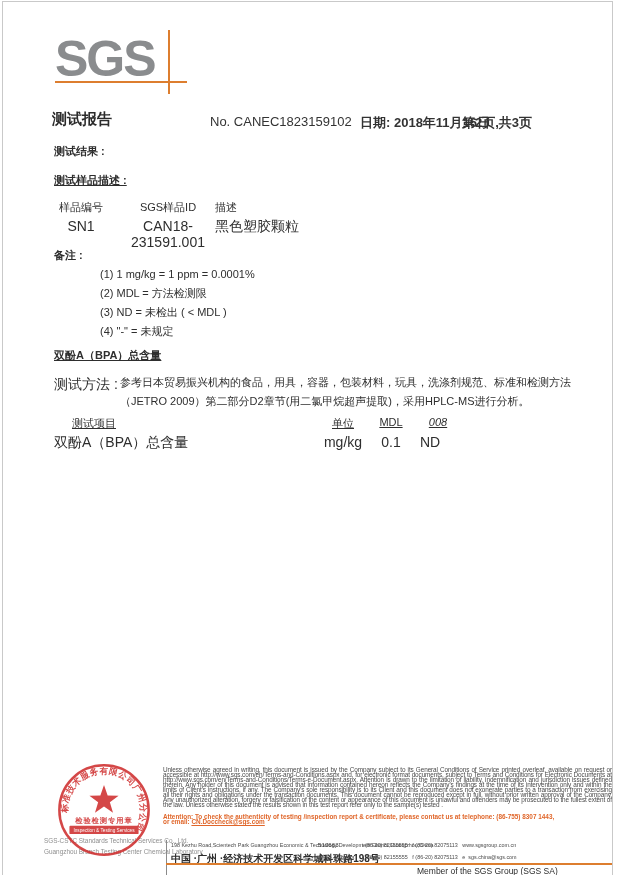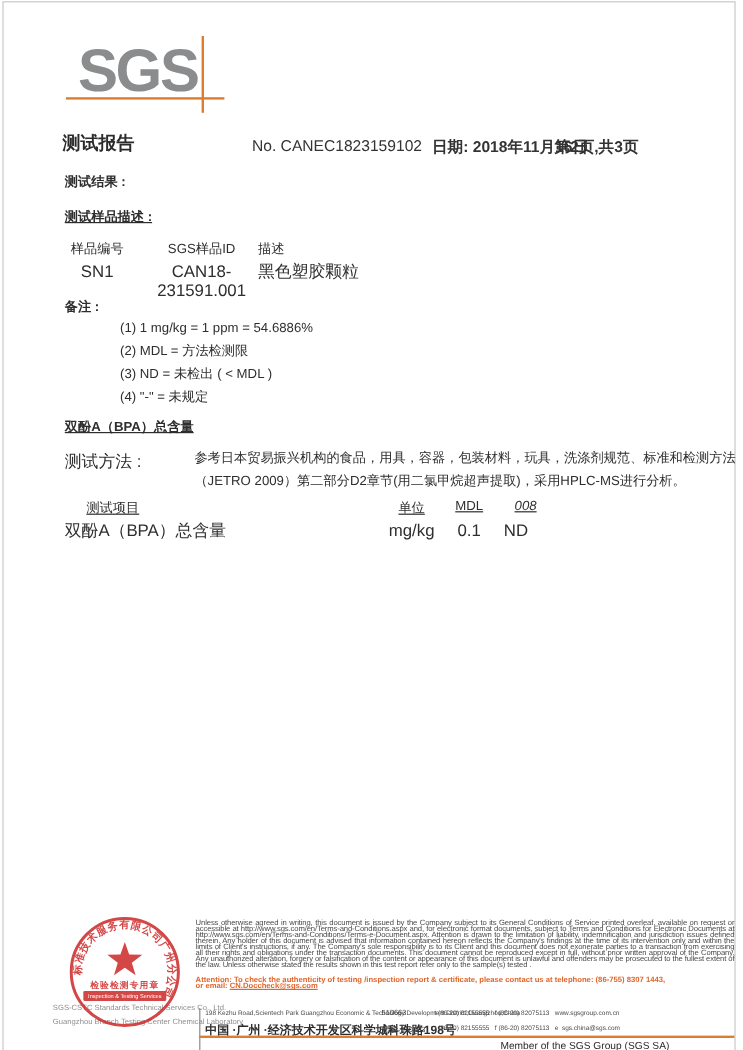--- a/index.html
+++ b/index.html
@@ -22,21 +22,21 @@
   .label-bold { font-size:11px; font-weight:bold; }
   .label-bold.u { text-decoration:underline; }
   .body-text { font-size:14px; color:#2e2e2e; }
 
   .th { font-size:11px; font-weight:normal; }
   .th.u { text-decoration:underline; }
   .th.i { font-style:italic; }
   .cellc { text-align:center; }
 
   .remark-item { font-size:11px; line-height:19px; color:#2e2e2e; }
-  .method-text { font-size:11px; line-height:19px; width:452px; color:#2e2e2e;margin-left:42px; }
+  .method-text { font-size:11px; line-height:19px; width:452px; color:#2e2e2e; }
 
   
   .disclaimer { font-size:6.4px; line-height:5px; width:449px; text-align:justify;
                 color:#4a4a4a; letter-spacing:-0.1px; }
   .attention  { font-size:6.4px; line-height:5.2px; width:449px; font-weight:bold; color:#e0662a; }
   .attention .em { text-decoration:underline; }
   .addr-en { font-size:5.4px; color:#4a4a4a; white-space:pre; }
   .addr-num { font-size:6.2px; color:#3a3a3a; white-space:pre; }
   .addr-cn { font-size:10px; font-weight:bold; color:#2e2e2e; white-space:pre; }
   .company-gray { font-size:6.4px; color:#8f8f8f; white-space:pre; }
@@ -44,21 +44,21 @@
   .foot-rule { height:2px; background:#dd7e2f; }
   .vdiv { width:1px; background:#8a8a8a; }
   .stamp { opacity:0.88; }
 </style>
 </head>
 <body>
 
 <div class="canvas">
   <div class="page-border"></div>
 
-  <div class="abs logo-text" style="left:55px; top:34px;margin-left:10px;">SGS</div>
+  <div class="abs logo-text" style="left:55px; top:34px;">SGS</div>
   <div class="abs logo-hline" style="left:55px; top:81px; width:132px;"></div>
   <div class="abs logo-vline" style="left:168px; top:30px; height:64px;"></div>
 
   <div class="abs doc-title" style="left:52px; top:110px;">测试报告</div>
   <div class="abs hdr-meta" style="left:210px; top:114px;">No. CANEC1823159102</div>
   <div class="abs hdr-meta b" style="left:360px; top:114px;">日期: 2018年11月16日</div>
   <div class="abs hdr-meta b" style="left:462px; top:114px;">第2页,共3页</div>
 
   <div class="abs label-bold" style="left:54px; top:144px;">测试结果 :</div>
 
@@ -68,21 +68,21 @@
   <div class="abs th cellc" style="left:118px; top:200px; width:100px;">SGS样品ID</div>
   <div class="abs th" style="left:215px; top:200px;">描述</div>
 
   <div>
     <div class="abs body-text cellc" style="left:45px; top:218px; width:72px;">SN1</div>
     <div class="abs body-text cellc" style="left:118px; top:218px; width:100px;">CAN18-231591.001</div>
     <div class="abs body-text" style="left:215px; top:218px;">黑色塑胶颗粒</div>
   </div>
 
   <div class="abs label-bold" style="left:54px; top:248px;">备注 :</div>
-  <div class="abs remark-item" style="left:100px; top:265px;">(1) 1 mg/kg = 1 ppm = 54.6886%</div>
+  <div class="abs remark-item" style="left:100px; top:265px;">(1) 1 mg/kg = 1 ppm = 0.0001%</div>
   <div class="abs remark-item" style="left:100px; top:284px;">(2) MDL = 方法检测限</div>
   <div class="abs remark-item" style="left:100px; top:303px;">(3) ND = 未检出 ( &lt; MDL )</div>
   <div class="abs remark-item" style="left:100px; top:322px;">(4) "-" = 未规定</div>
 
   <div class="abs label-bold u" style="left:54px; top:348px;">双酚A（BPA）总含量</div>
   <div class="abs body-text" style="left:54px; top:376px;">测试方法 :</div>
   <div class="abs method-text" style="left:120px; top:373px;">参考日本贸易振兴机构的食品，用具，容器，包装材料，玩具，洗涤剂规范、标准和检测方法（JETRO 2009）第二部分D2章节(用二氯甲烷超声提取)，采用HPLC-MS进行分析。</div>
 
   <div class="abs th u" style="left:72px; top:416px;">测试项目</div>
   <div class="abs th u cellc" style="left:313px; top:416px; width:60px;">单位</div>

